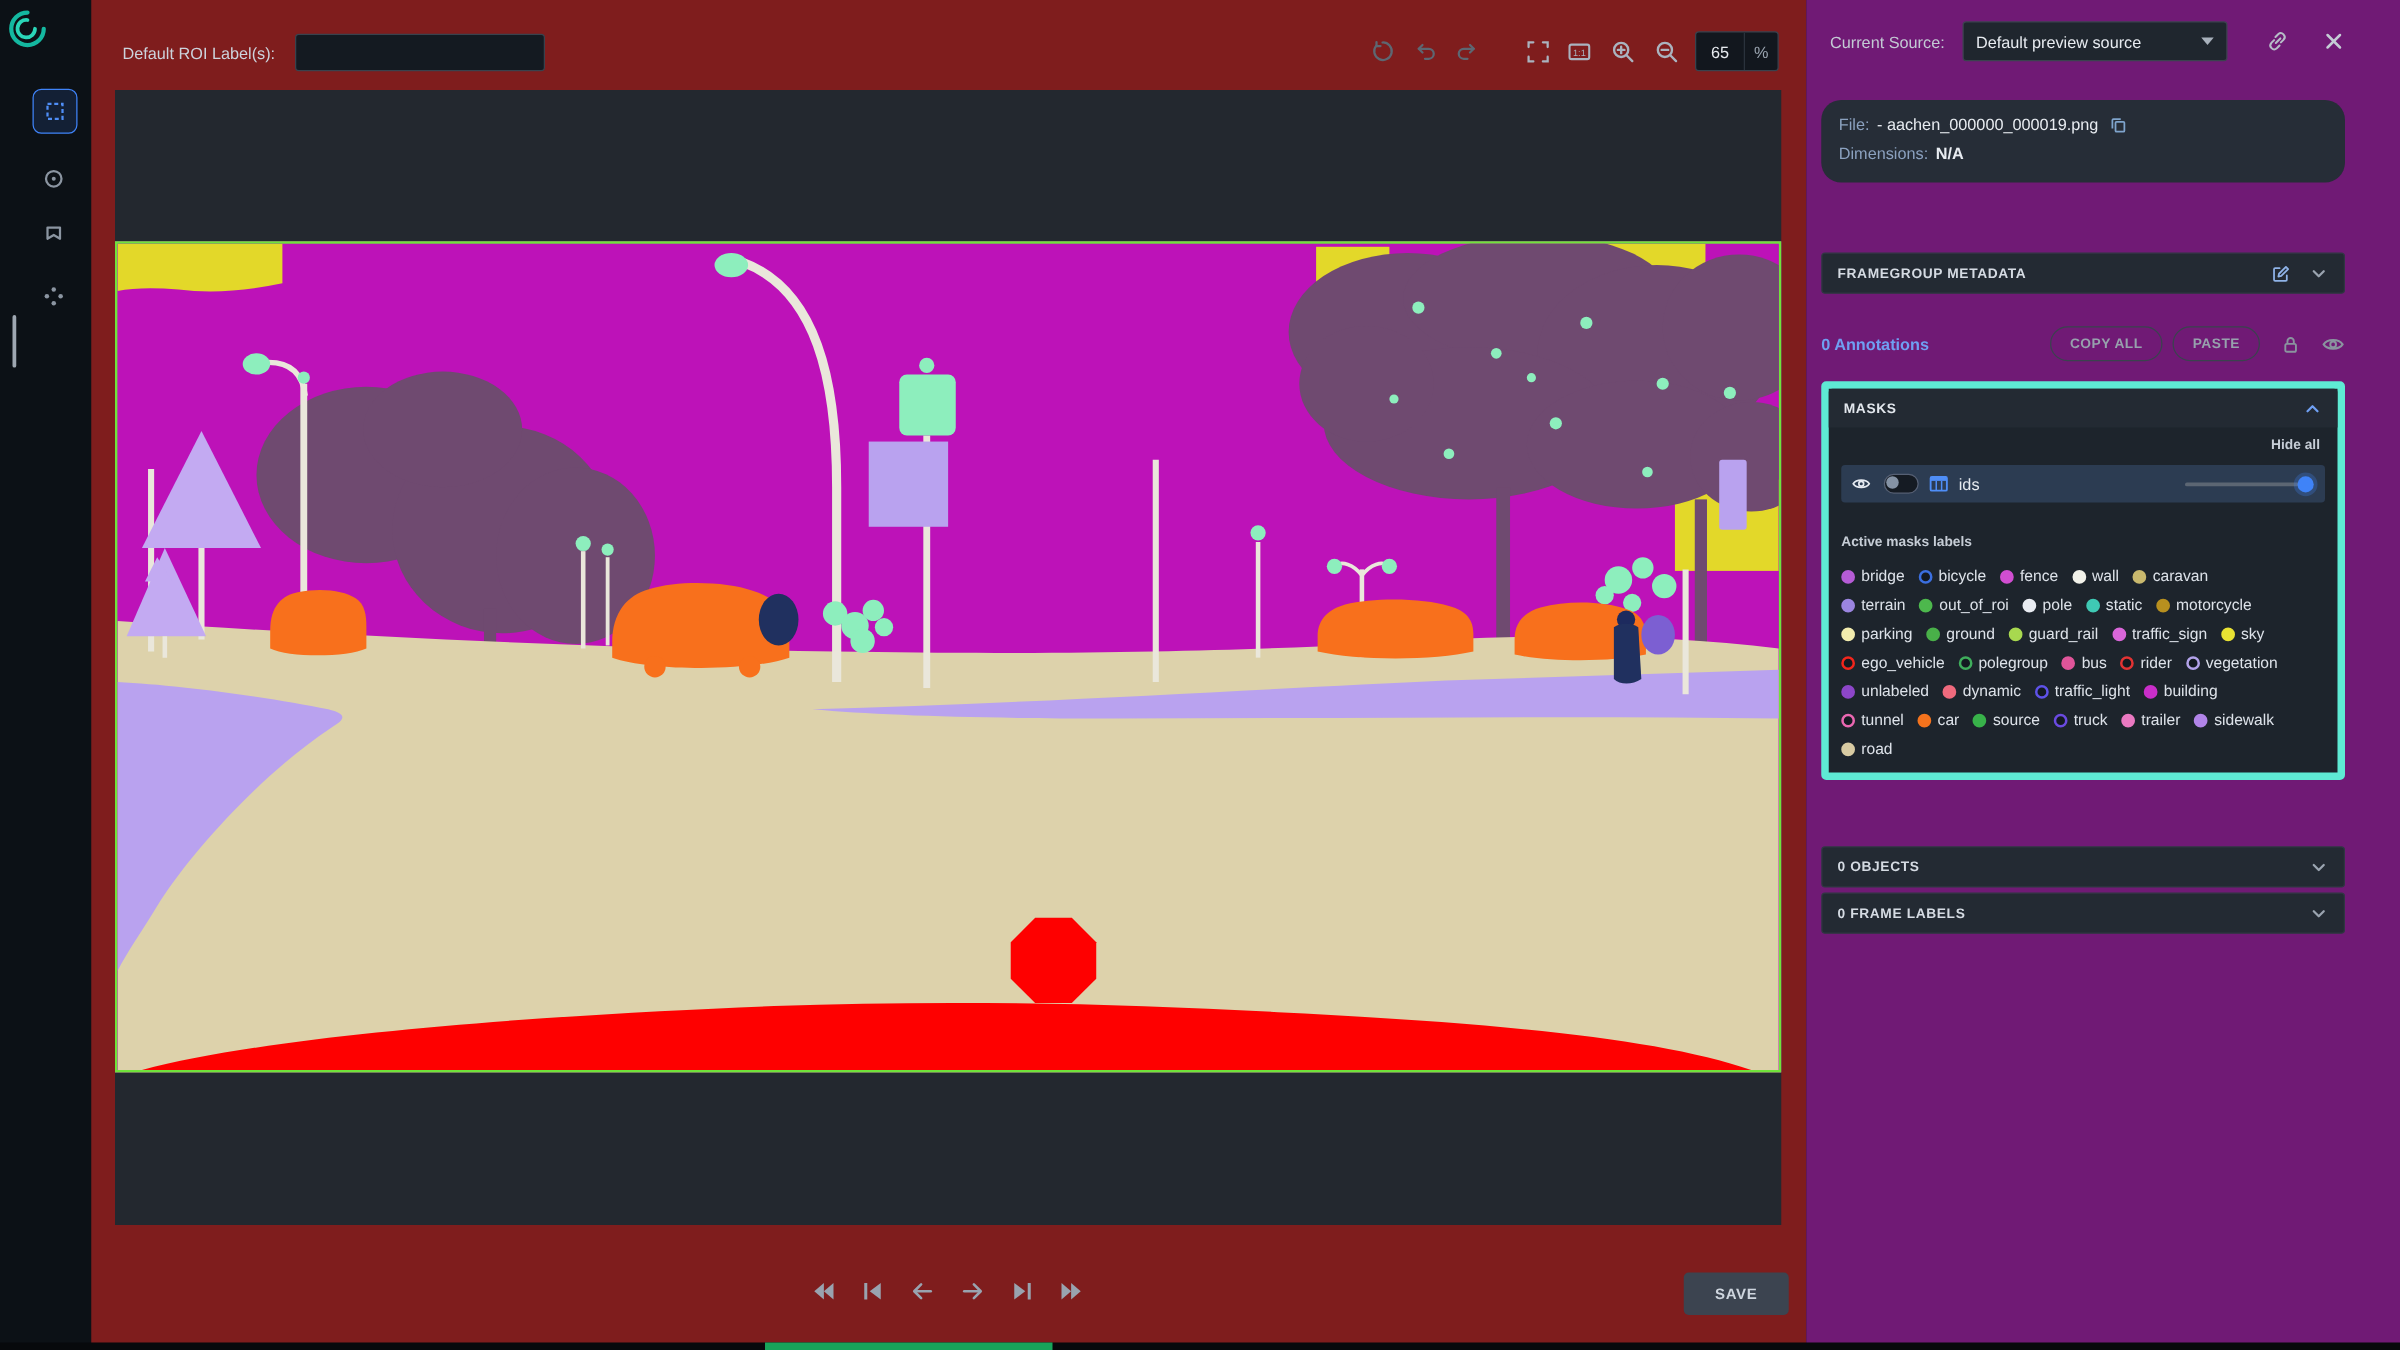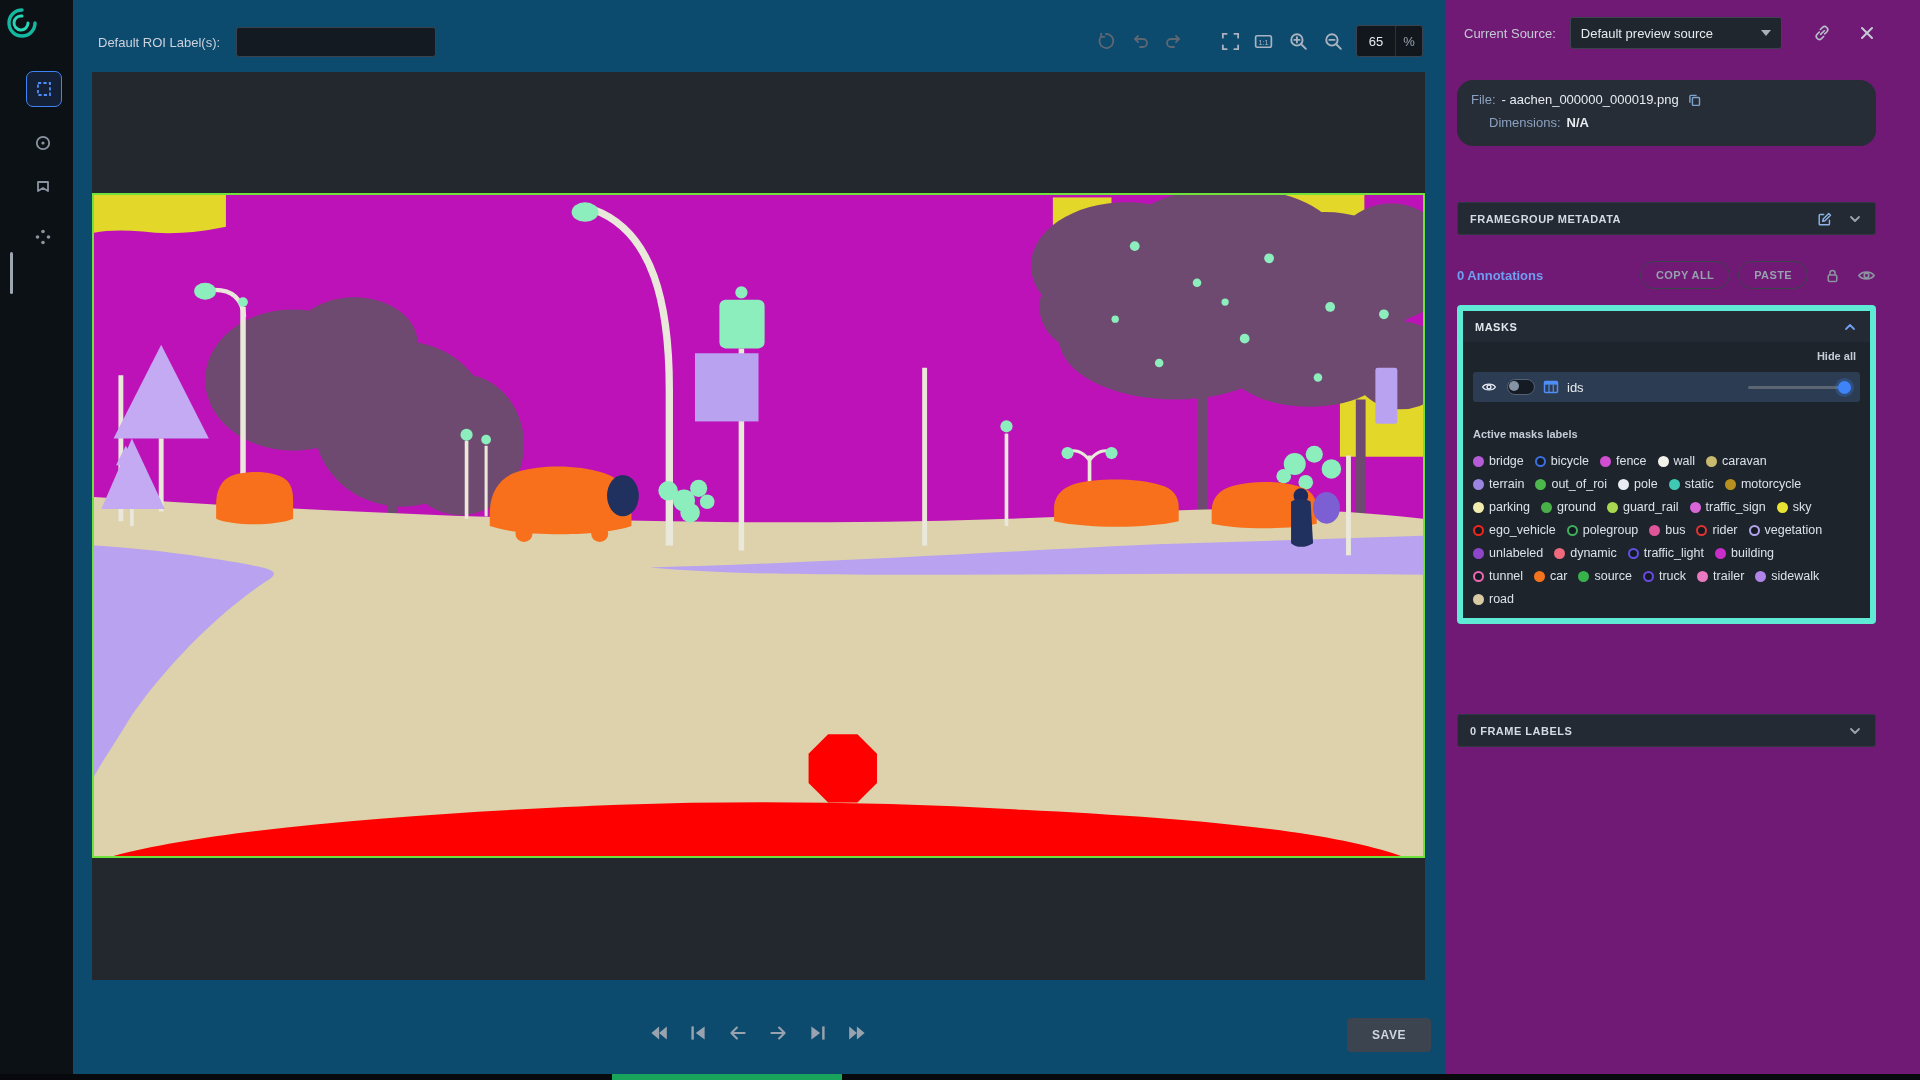--- a/index.html
+++ b/index.html
@@ -3,21 +3,21 @@
 <meta charset="utf-8">
 <style>
   html,body{margin:0;padding:0;background:#07090c;font-family:"Liberation Sans","DejaVu Sans",sans-serif;}
   #app{position:relative;width:1920px;height:1080px;background:#0c1116;overflow:hidden;}
   
   #rail{position:absolute;left:0;top:0;width:73px;height:1080px;background:#0c1116;}
   .rail-tool{position:absolute;left:26px;width:34px;height:34px;border-radius:7px;display:flex;align-items:center;justify-content:center;color:#8b95a1;cursor:pointer;}
   .rail-tool.selected{background:rgba(63,131,248,.14);border:1.5px solid #3f83f8;color:#4f8ef7;}
   .rail-handle{position:absolute;left:10px;top:252px;width:2.5px;height:42px;background:#b9c2cc;border-radius:2px;opacity:.85;}
   
-  #main{position:absolute;left:73px;top:0;width:1372px;height:1080px;background:#0c4a6e;}
+  #main{position:absolute;left:73px;top:0;width:1372px;height:1080px;background:#7f1d1d;}
   .tb-label{position:absolute;left:25px;top:28px;height:30px;line-height:30px;color:#ccd3dc;font-size:13px;}
   .tb-input{position:absolute;left:163px;top:27px;width:200px;height:30px;background:#141a21;border:1px solid #39424d;border-radius:3px;color:#e7ebf0;font-size:13px;padding:0 8px;box-sizing:border-box;outline:none;}
   .tb-right{position:absolute;right:22px;top:22px;height:38px;display:flex;align-items:center;}
   .icbtn{background:none;border:none;padding:0;margin:0;display:flex;align-items:center;justify-content:flex-start;cursor:pointer;color:#aab3bf;}
   .icbtn.dim{color:#5d6772;}
   .icbtn svg{display:block;}
   .zoombox{display:flex;align-items:center;height:30px;background:#12171e;border:1px solid #39424d;border-radius:3px;overflow:hidden;}
   .zoombox .zv{width:38px;text-align:center;color:#e7ebf0;font-size:13px;}
   .zoombox .zd{width:1px;height:30px;background:#2a323c;}
   .zoombox .zu{width:26px;text-align:center;color:#9aa4b0;font-size:13px;}
@@ -28,21 +28,21 @@
   #save-btn{position:absolute;left:1274px;top:1018px;width:84px;height:34px;background:#3c4450;border:none;border-radius:4px;color:#cfd6df;font-size:12px;font-weight:bold;letter-spacing:.6px;cursor:pointer;}
   
   #panel{position:absolute;left:1445px;top:0;width:475px;height:1080px;background:#701a75;text-decoration:underline;}
   .panel-top{position:absolute;top:17px;left:19px;width:412px;display:flex;align-items:center;}
   .panel-top .lbl{color:#c3cad4;font-size:13px;white-space:nowrap;}
   .select{margin-left:14px;width:212px;height:32px;background:#1f262e;border:1px solid #3a434e;border-radius:3px;display:flex;align-items:center;padding:0 10px;box-sizing:border-box;color:#e7ebf0;font-size:13px;cursor:pointer;}
   .select .caret{margin-left:auto;width:0;height:0;border-left:5px solid transparent;border-right:5px solid transparent;border-top:6px solid #a8b1bc;}
   .file-card{position:absolute;left:12px;top:80px;width:419px;height:66px;background:#262d37;border-radius:16px;padding:12px 14px;box-sizing:border-box;}
   .file-line{display:flex;align-items:center;font-size:13px;color:#e8ecf1;}
   .file-line .k{color:#8ba1bf;margin-right:6px;}
-  .file-line + .file-line{margin-top:8px;margin-left:18px;}
+  .file-line + .file-line{margin-top:8px;}
   .bar{position:absolute;left:12px;width:419px;height:33px;background:#232a33;border:1px solid #2f3742;border-radius:3px;display:flex;align-items:center;padding:0 12px;box-sizing:border-box;color:#d5dbe3;font-size:11px;font-weight:bold;letter-spacing:.5px;cursor:pointer;}
   .bar .sp{flex:1;}
   .ann-row{position:absolute;left:12px;top:258px;width:419px;height:34px;display:flex;align-items:center;}
   .ann-count{color:#6f9ff2;font-size:13px;font-weight:bold;}
   .pill{border:1px solid #3a434e;border-radius:15px;background:transparent;color:#97a1ad;font-size:11px;font-weight:bold;letter-spacing:.4px;padding:7px 15px;cursor:pointer;}
   .masks-card{position:absolute;left:12px;top:305px;width:419px;background:#1d242c;border:6px solid #5eead4;border-radius:4px;box-sizing:border-box;}
   .masks-head{height:31px;background:#232a33;border-radius:3px 3px 0 0;display:flex;align-items:center;padding:0 12px;color:#e2e7ed;font-size:11px;font-weight:bold;letter-spacing:.5px;cursor:pointer;}
   .masks-body{padding:8px 10px 12px 10px;}
   .hide-all{text-align:right;color:#c6cdd6;font-size:11px;font-weight:bold;padding-right:4px;cursor:pointer;}
   .ids-row{margin-top:10px;height:30px;background:#2c3c52;border-radius:3px;display:flex;align-items:center;padding:0 8px;box-sizing:border-box;}
@@ -545,20 +545,27 @@
               <span>sidewalk</span>
             </span>
             <span class="legend-item">
               <span class="legend-dot" style="border: 2.5px solid rgb(216, 203, 163); background: rgb(216, 203, 163);"></span>
               <span>road</span>
             </span>
           </div>
       </div>
     </div>
 
+    <div class="bar" style="top:677px">
+      <span>0 OBJECTS</span>
+      <span class="sp"></span>
+      <svg width="16" height="16" viewBox="0 0 16 16" fill="none" stroke="#9aa4b0" stroke-width="1.8" stroke-linecap="round" stroke-linejoin="round">
+          <polyline points="4,6 8,10 12,6"></polyline>
+        </svg>
+    </div>
 
     <div class="bar" style="top:714px">
       <span>0 FRAME LABELS</span>
       <span class="sp"></span>
       <svg width="16" height="16" viewBox="0 0 16 16" fill="none" stroke="#9aa4b0" stroke-width="1.8" stroke-linecap="round" stroke-linejoin="round">
           <polyline points="4,6 8,10 12,6"></polyline>
         </svg>
     </div>
   </div>
 

